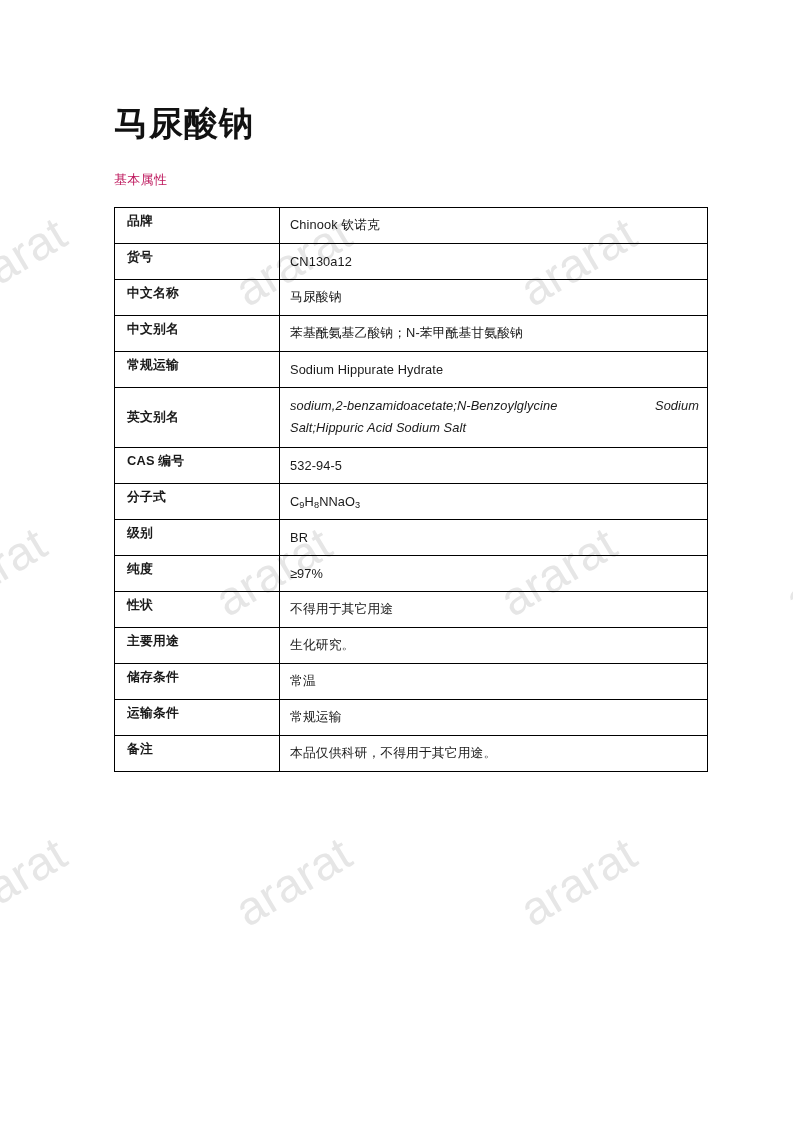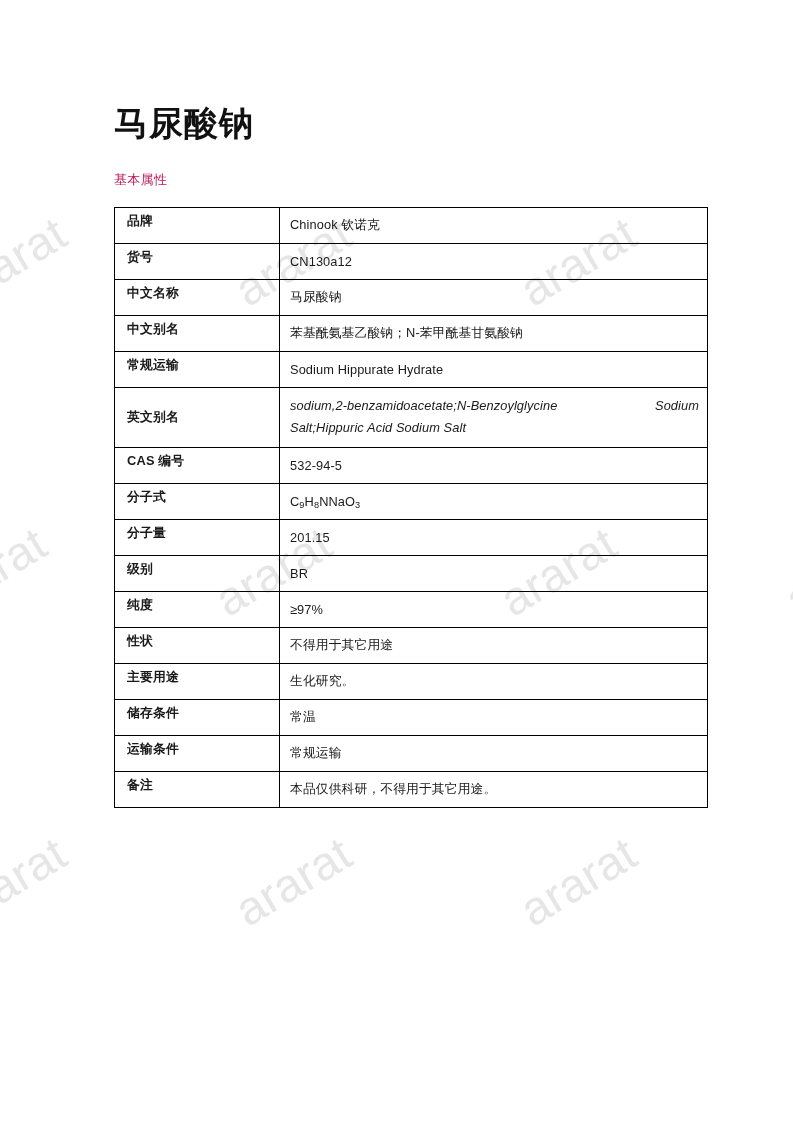--- a/index.html
+++ b/index.html
@@ -196,24 +196,20 @@
         <tr>
           <td class="key">CAS 编号</td>
           <td class="val">532-94-5</td>
         </tr>
 
         <tr>
           <td class="key">分子式</td>
           <td class="val" id="formula-cell"><span>C</span><sub>9</sub><span>H</span><sub>8</sub><span>NNaO</span><sub>3</sub></td>
         </tr>
 
-        <tr>
-          <td class="key">分子量</td>
-          <td class="val">201.15</td>
-        </tr>
 
         <tr>
           <td class="key">级别</td>
           <td class="val">BR</td>
         </tr>
 
         <tr>
           <td class="key">纯度</td>
           <td class="val">≥97%</td>
         </tr>

